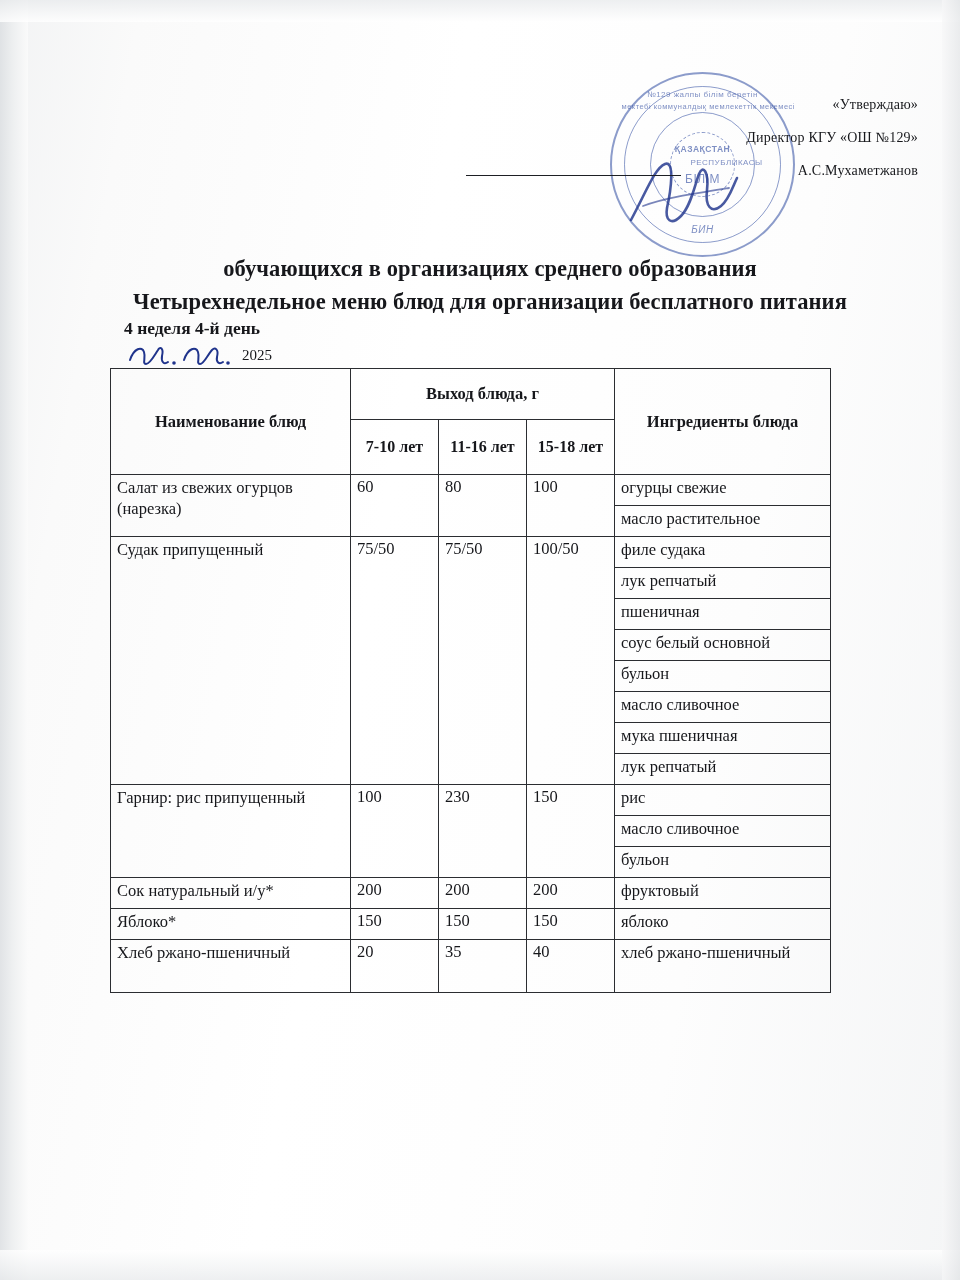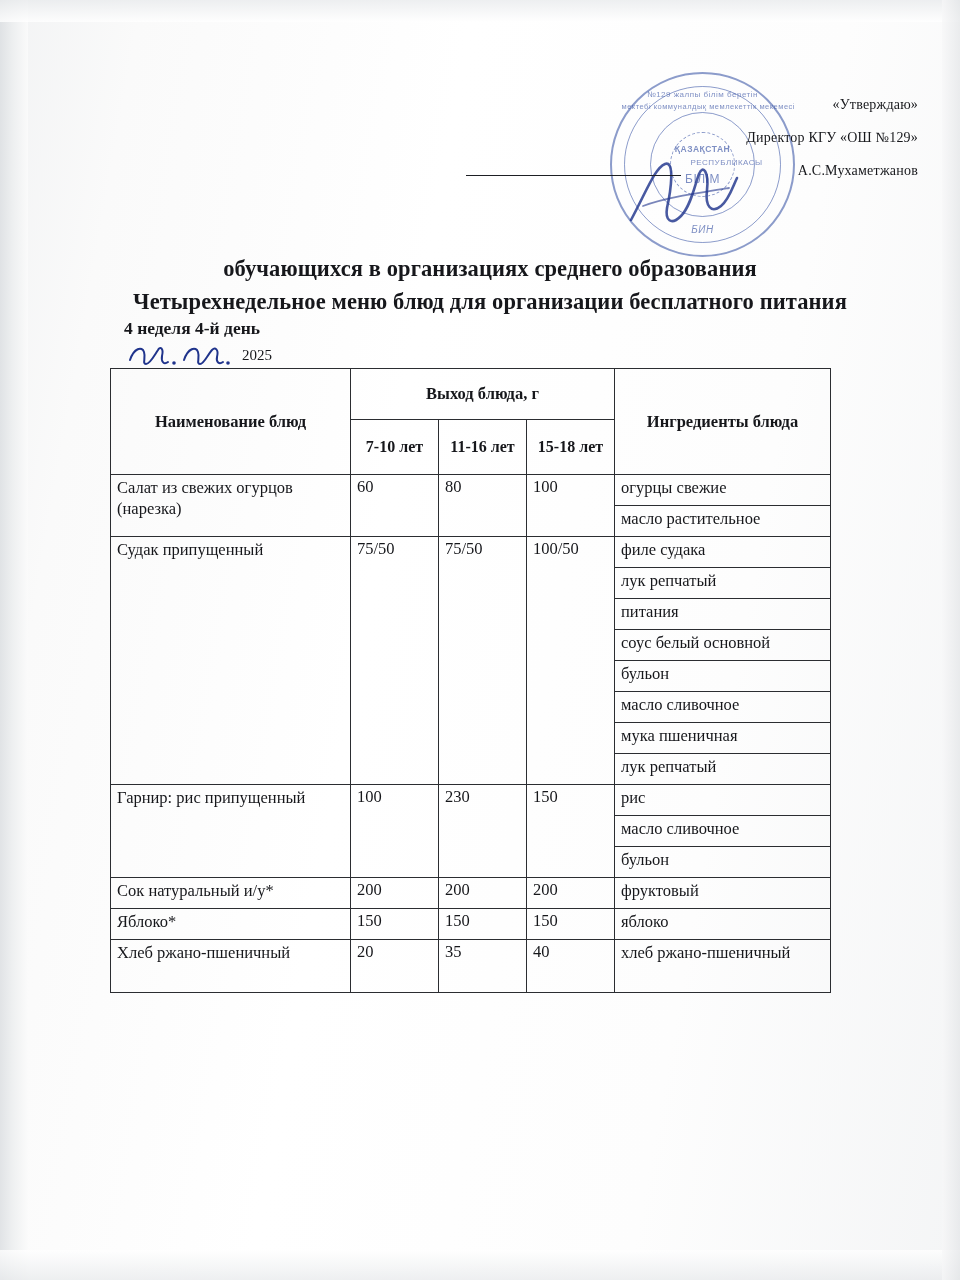--- a/index.html
+++ b/index.html
@@ -307,21 +307,21 @@
         <td class="dish-cell" rowspan="8">Судак припущенный</td>
         <td class="qty-cell" rowspan="8">75/50</td>
         <td class="qty-cell" rowspan="8">75/50</td>
         <td class="qty-cell" rowspan="8">100/50</td>
         <td class="ing-cell">филе судака</td>
       </tr>
       <tr>
           <td class="ing-cell">лук репчатый</td>
         </tr>
       <tr>
-          <td class="ing-cell">питания</td>
+          <td class="ing-cell">пшеничная</td>
         </tr>
       <tr>
           <td class="ing-cell">соус белый основной</td>
         </tr>
       <tr>
           <td class="ing-cell">бульон</td>
         </tr>
       <tr>
           <td class="ing-cell">масло сливочное</td>
         </tr>

